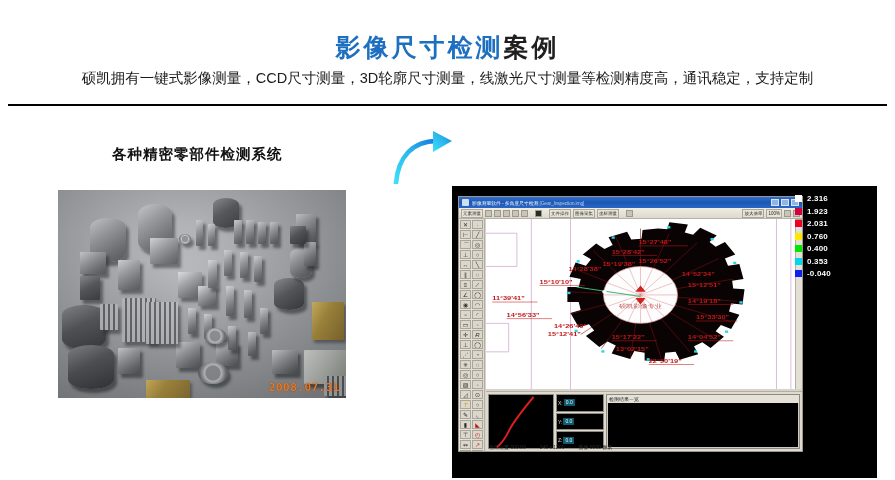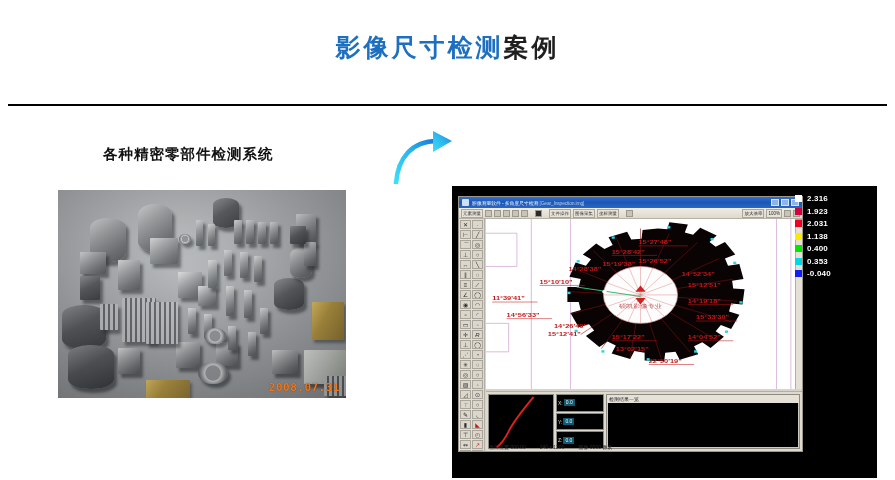--- a/index.html
+++ b/index.html
@@ -25,21 +25,21 @@
     letter-spacing: 0px; white-space: nowrap;
   }
   .divider {
     position: absolute; left: 8px; top: 104px; width: 879px; height: 0;
     border-top: 2px solid #000;
   }
 
   
   .caption {
     position: absolute; font-size: 14.5px; font-weight: 700;
-    color: #111; letter-spacing: 1px; white-space: nowrap;
+    color: #111; letter-spacing: 1px; white-space: nowrap; margin-left: 9px;
   }
   .caption.left  { left: 103px; top: 145px; }
   .caption.right { left: 552px; top: 145px; }
 
   
   .arrow { position: absolute; left: 392px; top: 128px; width: 80px; height: 56px; }
 
   
   .photo {
     position: absolute; left: 58px; top: 190px; width: 288px; height: 208px;
@@ -198,20 +198,21 @@
   }
 </style>
 </head>
 <body>
 
 <div id="page">
 
   <div class="title">
     <span class="blue">影像尺寸检测</span><span>案例</span>
   </div>
+  <div class="subtitle">硕凯拥有一键式影像测量，CCD尺寸测量，3D轮廓尺寸测量，线激光尺寸测量等检测精度高，通讯稳定，支持定制</div>
   <div class="divider"></div>
 
   <div class="caption left">各种精密零部件检测系统</div>
 
   <svg class="arrow" viewBox="0 0 80 56">
     <defs>
       <linearGradient id="agrad" x1="0" y1="1" x2="1" y2="0">
         <stop offset="0%" stop-color="#3ee0f8"></stop>
         <stop offset="55%" stop-color="#2ab4ec"></stop>
         <stop offset="100%" stop-color="#1675dc"></stop>
@@ -535,21 +536,21 @@
       <div class="lrow">
         <span class="sw" style="background:#d4003c"></span>
         <span class="lv">1.923</span>
       </div>
       <div class="lrow">
         <span class="sw" style="background:#f00020"></span>
         <span class="lv">2.031</span>
       </div>
       <div class="lrow">
         <span class="sw" style="background:#ffe800"></span>
-        <span class="lv">1.138</span>
+        <span class="lv">0.760</span>
       </div>
       <div class="lrow">
         <span class="sw" style="background:#00e800"></span>
         <span class="lv">0.400</span>
       </div>
       <div class="lrow">
         <span class="sw" style="background:#00d8e8"></span>
         <span class="lv">0.353</span>
       </div>
       <div class="lrow">

